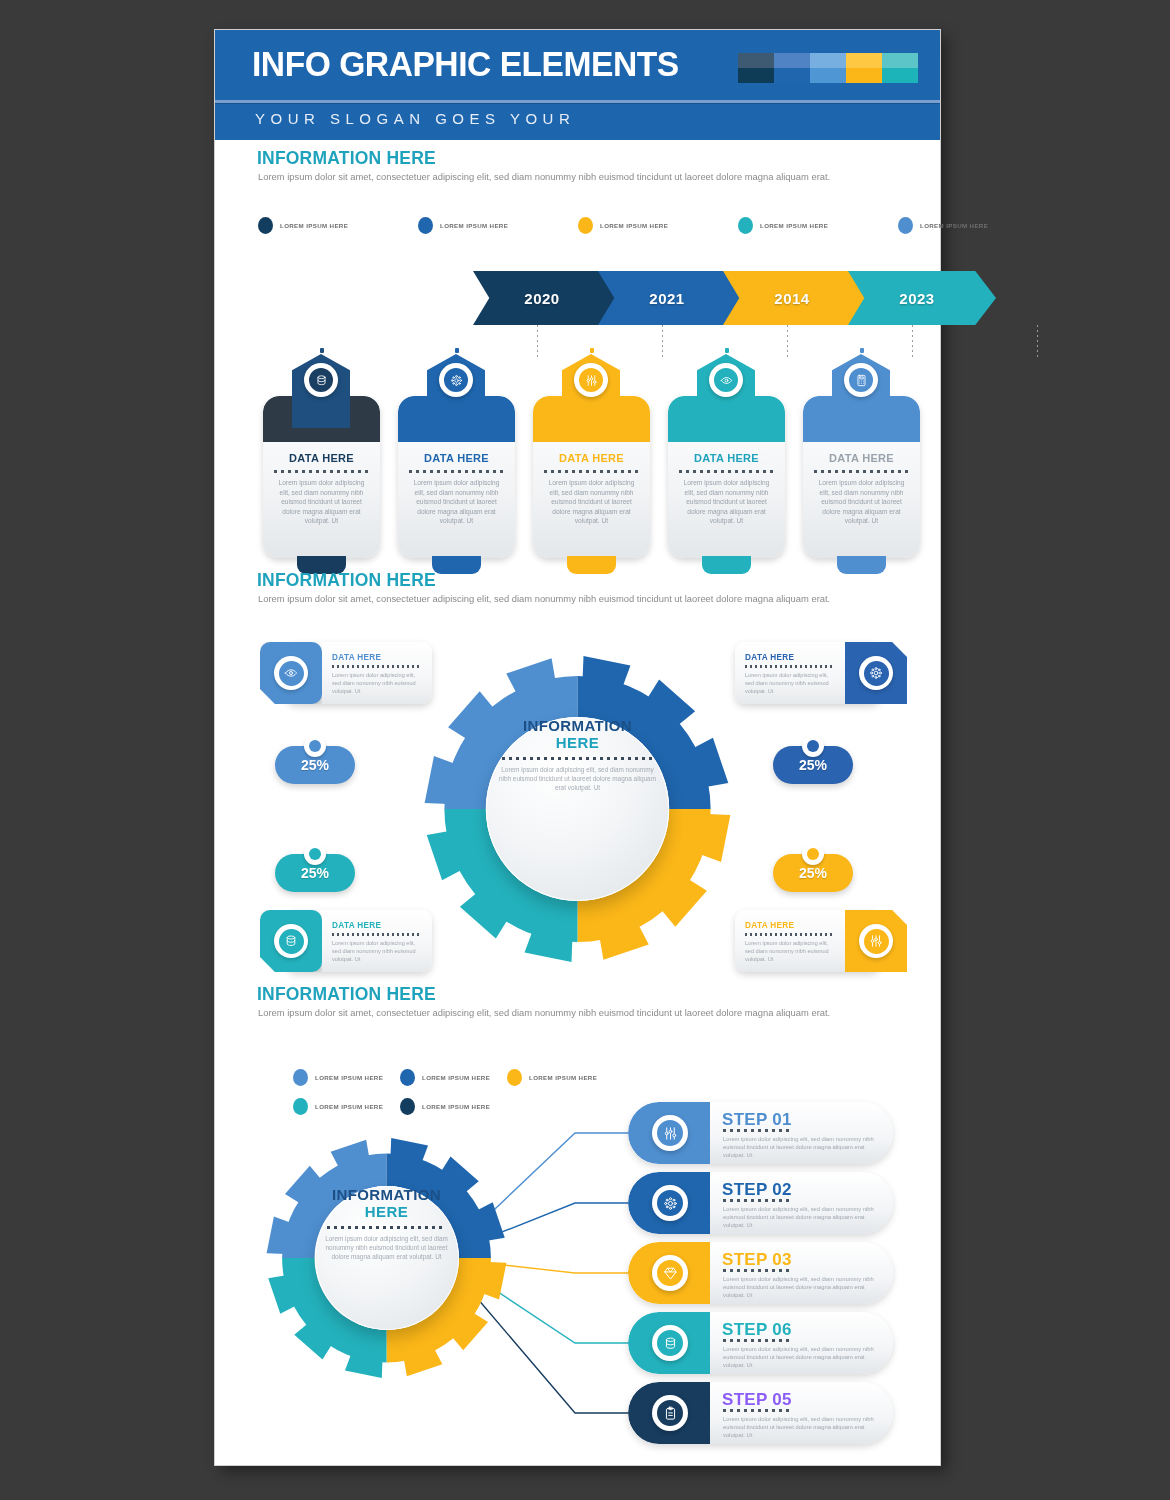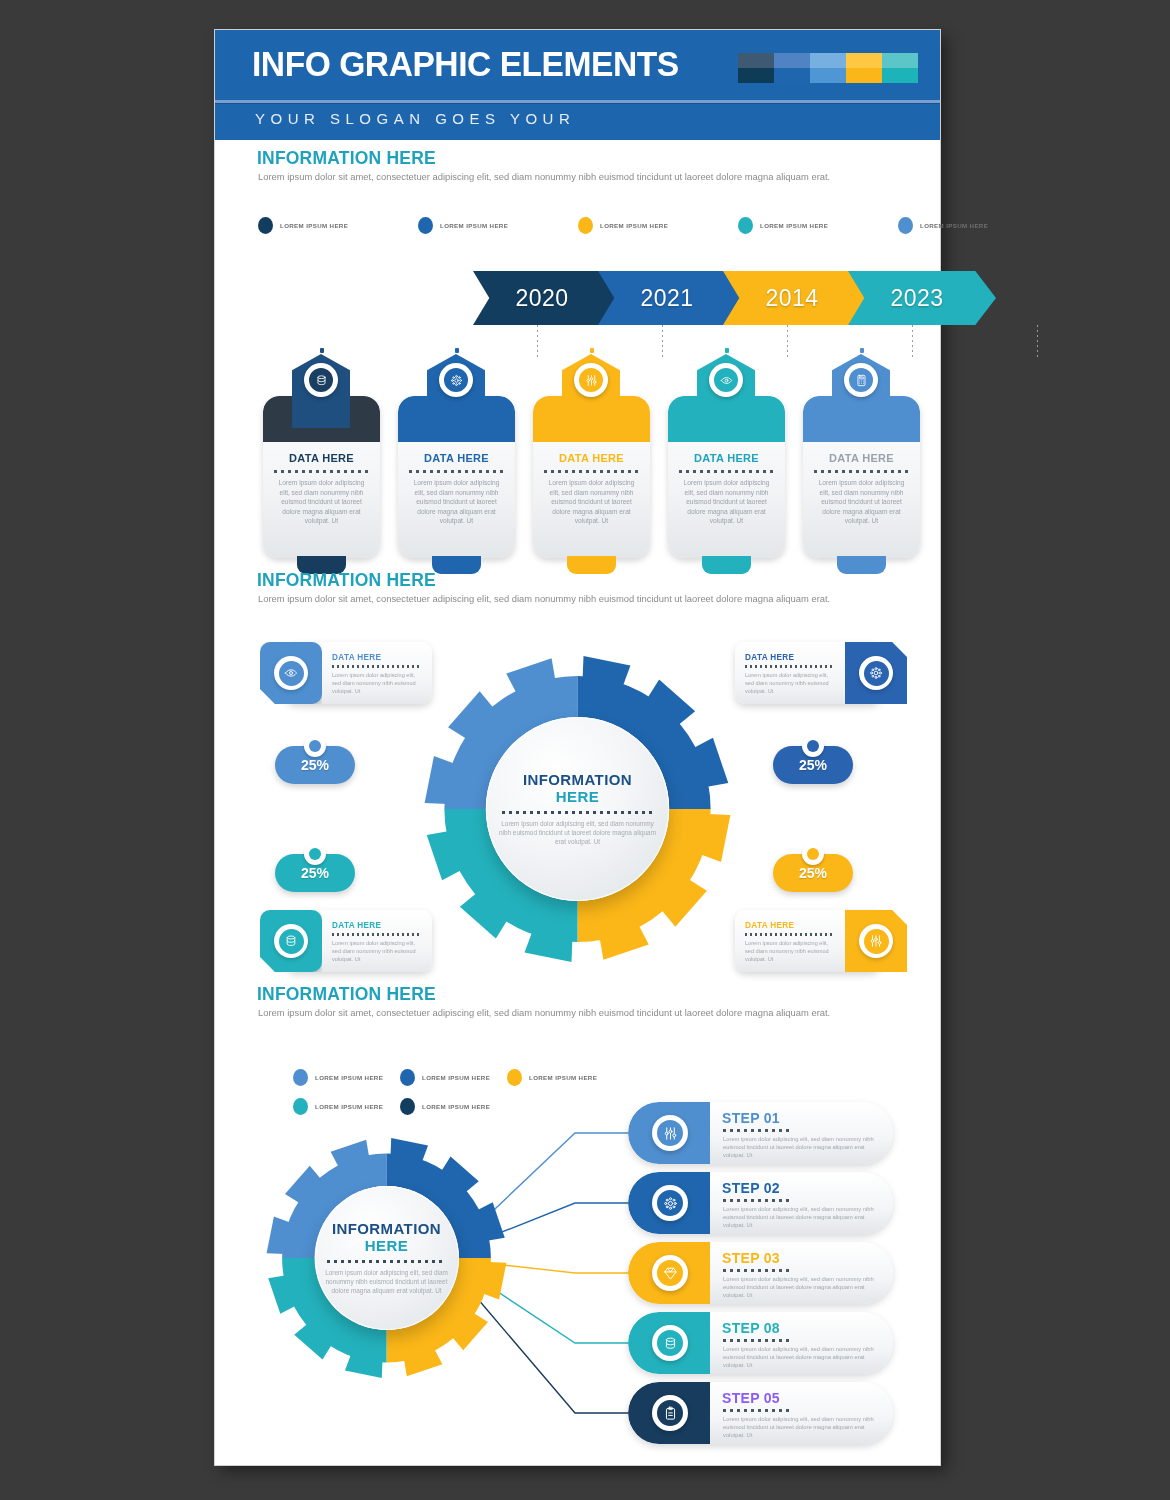--- a/index.html
+++ b/index.html
@@ -39,21 +39,21 @@
   .lg .dot{width:15px;height:17px;border-radius:50%;}
   .lg .tx{font-size:6.2px;font-weight:bold;letter-spacing:.35px;color:#6f6f6f;white-space:nowrap;}
 
   
   .tl{position:absolute;left:258px;top:241px;width:645px;height:54px;}
   .ar{
     position:absolute;top:0;width:148px;height:54px;
     clip-path:polygon(0 0, 86% 0, 100% 50%, 86% 100%, 0 100%, 11% 50%);
     display:flex;align-items:center;justify-content:center;
   }
-  .ar span{font-size:23px;font-weight:normal;color:#fff;letter-spacing:.5px;
+  .ar span{font-size:15px;font-weight:bold;color:#fff;letter-spacing:.5px;
            text-shadow:0 1px 2px rgba(0,0,0,.28);padding-right:10px;}
   .tl-stem{position:absolute;top:54px;width:1px;height:34px;
     background:repeating-linear-gradient(#9a9a9a 0 2px, transparent 2px 5px);}
 
   
   .dc{position:absolute;top:366px;width:117px;height:170px;}
   .dc .body{
     position:absolute;left:0;top:0;width:117px;height:162px;border-radius:16px;
     background:linear-gradient(180deg,#ffffff 0%,#f1f3f5 60%,#e4e7ea 100%);
     box-shadow:0 3px 6px rgba(0,0,0,.16);overflow:hidden;
@@ -78,21 +78,21 @@
     background:repeating-linear-gradient(90deg,#4b5663 0 3px, transparent 3px 7px);}
   .dc p{position:absolute;left:12px;right:12px;top:82px;margin:0;text-align:center;
     font-size:6.6px;line-height:9.6px;color:#9aa3ac;}
 
   
   .gearwrap{position:absolute;}
   .ghub{
     position:absolute;border-radius:50%;
     background:radial-gradient(circle at 38% 30%,#ffffff 0%,#f3f5f7 45%,#dfe3e7 100%);
     box-shadow:0 8px 16px rgba(0,0,0,.2), inset 0 0 0 1px rgba(255,255,255,.9);
-    display:flex;flex-direction:column;align-items:center;justify-content:center;
+    display:flex;flex-direction:column;align-items:center;justify-content:flex-start;
   }
   .ghub .t1{font-size:15px;font-weight:bold;color:#1b4f86;letter-spacing:.4px;}
   .ghub .t2{font-size:15px;font-weight:bold;color:#1fa3bd;letter-spacing:.4px;}
   .ghub .dsh{margin-top:6px;width:82%;height:3px;
     background:repeating-linear-gradient(90deg,#3b4a5a 0 3px, transparent 3px 7px);}
   .ghub p{margin:6px 10px 0;text-align:center;font-size:6.4px;line-height:8.8px;color:#a4acb4;}
 
   
   .sc{position:absolute;width:160px;height:62px;}
   .sc .panel{
@@ -137,21 +137,21 @@
     position:absolute;left:0;top:0;width:265px;height:62px;border-radius:31px;
     background:linear-gradient(180deg,#ffffff 0%,#f3f5f7 60%,#e3e6ea 100%);
     box-shadow:0 3px 7px rgba(0,0,0,.15);overflow:hidden;
   }
   .step .lcap{position:absolute;left:0;top:0;width:82px;height:62px;border-radius:31px 0 0 31px;}
   .step .ring{position:absolute;left:24px;top:13px;width:36px;height:36px;border-radius:50%;
     background:#fff;box-shadow:0 2px 5px rgba(0,0,0,.22);
     display:flex;align-items:center;justify-content:center;}
   .step .ring .inner{width:26px;height:26px;border-radius:50%;border:2.5px solid #fff;
     display:flex;align-items:center;justify-content:center;}
-  .step h5{position:absolute;left:94px;top:8px;margin:0;font-size:14px;font-weight:bold;letter-spacing:.3px;}
+  .step h5{position:absolute;left:94px;top:8px;margin:0;font-size:17px;font-weight:bold;letter-spacing:.3px;}
   .step .dsh{position:absolute;left:95px;top:27px;width:66px;height:3px;
     background:repeating-linear-gradient(90deg,#4b5663 0 3px, transparent 3px 7px);}
   .step p{position:absolute;left:95px;right:18px;top:33px;margin:0;font-size:5.8px;line-height:8.2px;color:#a0a8b0;}
 
   .conn{position:absolute;left:0;top:0;pointer-events:none;}
 
   svg.ic{display:block;}
 </style>
 </head>
 <body>
@@ -593,21 +593,21 @@
         </div>
         <div class="ring">
           <span class="inner" style="background:#23b2bd">
             <svg class="ic" width="15" height="15" viewBox="0 0 24 24">
               <ellipse cx="12" cy="6" rx="6.5" ry="2.6" stroke="#ffffff" fill="none" stroke-width="1.6" stroke-linecap="round" stroke-linejoin="round"></ellipse>
               <path d="M5.5 6v11c0 1.5 2.9 2.6 6.5 2.6s6.5-1.1 6.5-2.6V6" stroke="#ffffff" fill="none" stroke-width="1.6" stroke-linecap="round" stroke-linejoin="round"></path>
               <path d="M5.5 11.5c0 1.5 2.9 2.6 6.5 2.6s6.5-1.1 6.5-2.6" stroke="#ffffff" fill="none" stroke-width="1.6" stroke-linecap="round" stroke-linejoin="round"></path>
             </svg>
           </span>
         </div>
-        <h5 style="color:#23b2bd">STEP 08</h5>
+        <h5 style="color:#23b2bd">STEP 06</h5>
         <div class="dsh"></div>
         <p>Lorem ipsum dolor adipiscing elit, sed diam nonummy nibh euismod tincidunt ut laoreet dolore magna aliquam erat volutpat. Ut</p>
       </div>
       <div class="step" style="top: 1352px; left: 413px;">
         <div class="bar">
           <div class="lcap" style="background:#173c5e"></div>
         </div>
         <div class="ring">
           <span class="inner" style="background:#173c5e">
             <svg class="ic" width="15" height="15" viewBox="0 0 24 24">

